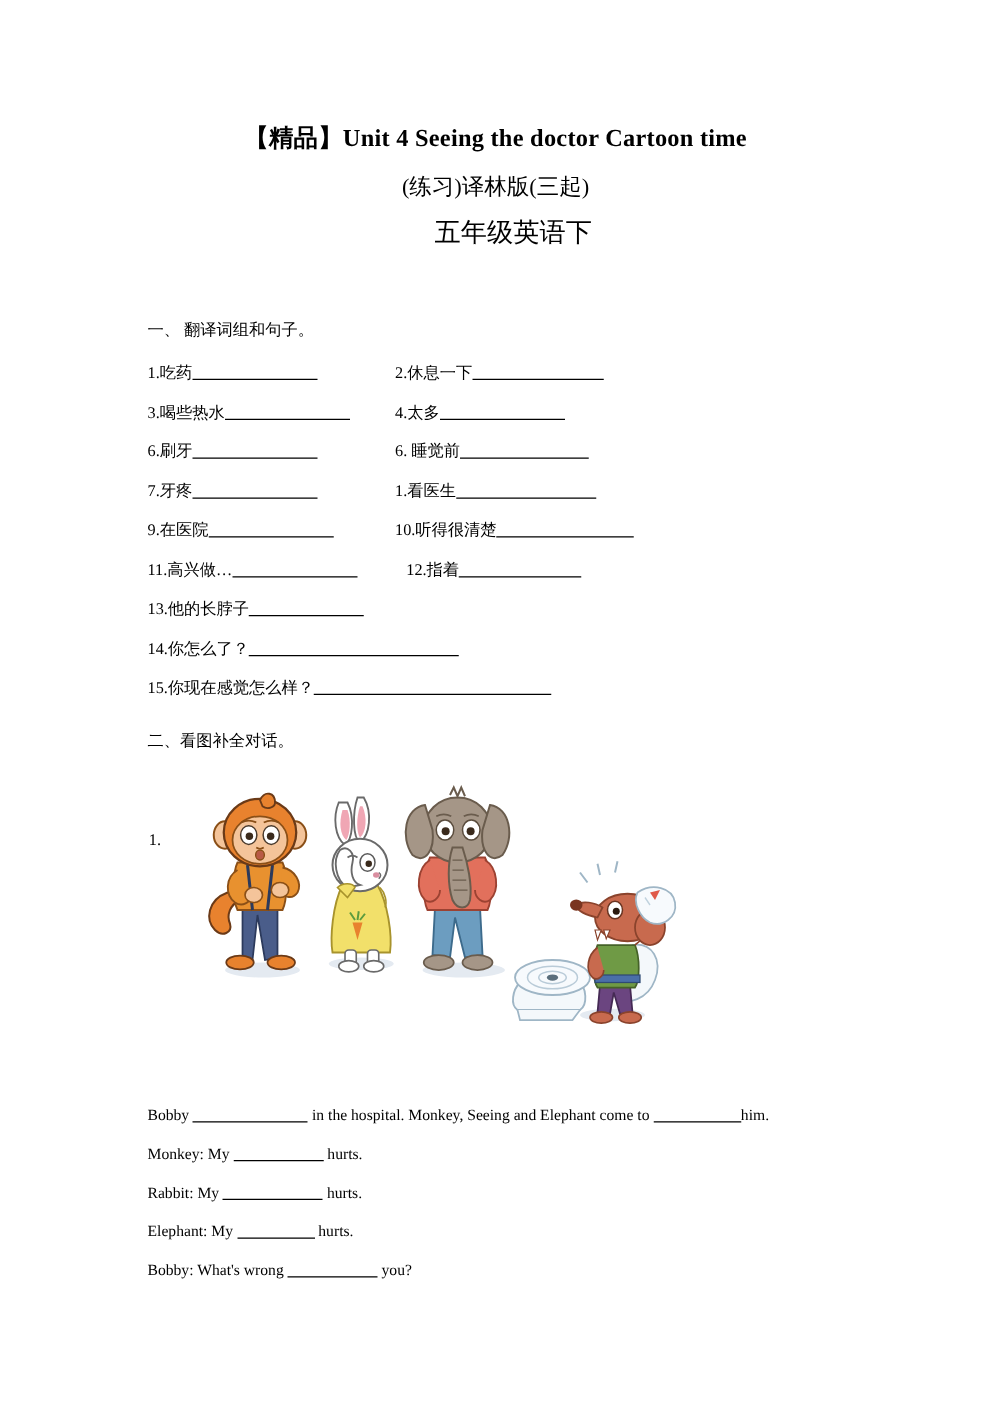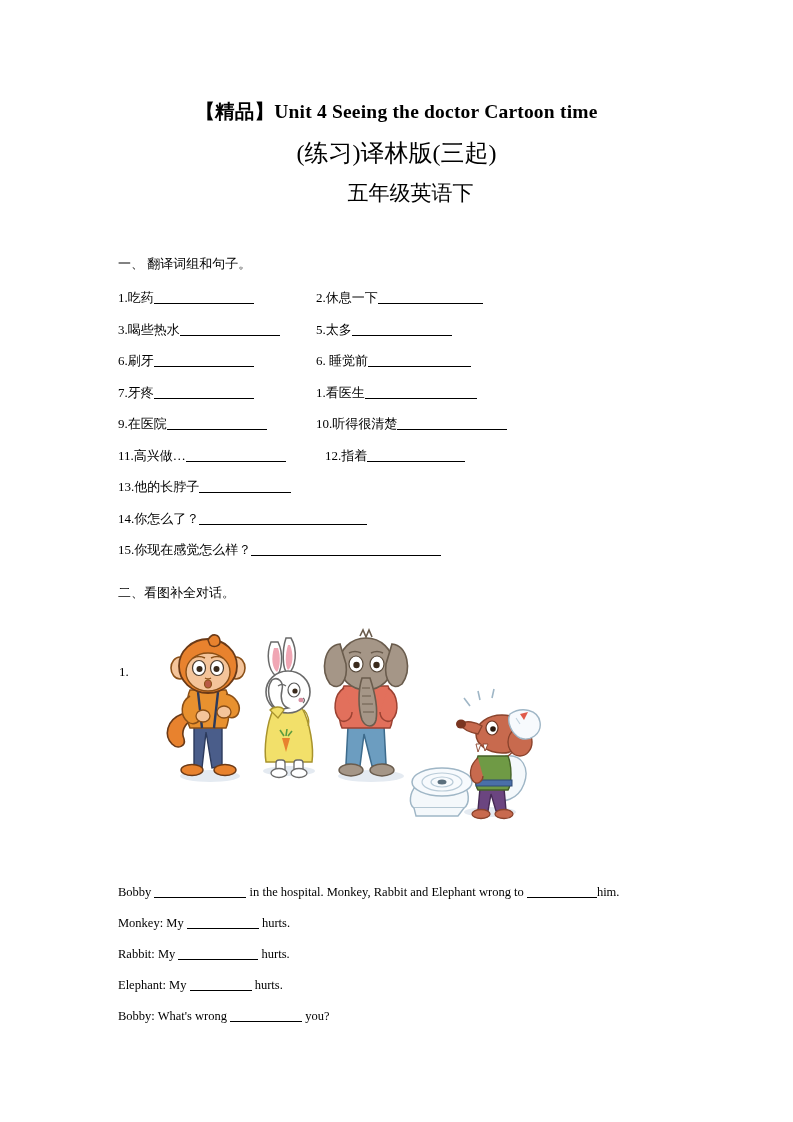--- a/index.html
+++ b/index.html
@@ -33,21 +33,21 @@
     text-align: center;
   }
   .title-line1 {
     font-size: 19.5px;
     font-weight: bold;
     letter-spacing: 0.2px;
     line-height: 1.25;
     white-space: nowrap;
   }
   .title-line2 {
-    font-size: 24px;
+    font-size: 18px;
     font-weight: normal;
     line-height: 1.25;
     margin-top: 14px;
   }
   .title-line3 {
     font-size: 21px;
     font-weight: normal;
     line-height: 1.25;
     margin-top: 12px;
     margin-left: 28px;
@@ -146,21 +146,21 @@
 
   <div class="sec1-heading">一、 翻译词组和句子。</div>
 
   <div class="qgrid" id="qgrid">
       <div class="qrow">
         <div class="qcell left"><span class="qlabel">1.吃药</span><span class="blank" style="width: 100px;"></span></div>
         <div class="qcell right"><span class="qlabel">2.休息一下</span><span class="blank" style="width: 105px;"></span></div>
       </div>
       <div class="qrow">
         <div class="qcell left"><span class="qlabel">3.喝些热水</span><span class="blank" style="width: 100px;"></span></div>
-        <div class="qcell right"><span class="qlabel">5.太多</span><span class="blank" style="width: 100px;"></span></div>
+        <div class="qcell right"><span class="qlabel">4.太多</span><span class="blank" style="width: 100px;"></span></div>
       </div>
       <div class="qrow">
         <div class="qcell left"><span class="qlabel">6.刷牙</span><span class="blank" style="width: 100px;"></span></div>
         <div class="qcell right"><span class="qlabel">6. 睡觉前</span><span class="blank" style="width: 103px;"></span></div>
       </div>
       <div class="qrow">
         <div class="qcell left"><span class="qlabel">7.牙疼</span><span class="blank" style="width: 100px;"></span></div>
         <div class="qcell right"><span class="qlabel">1.看医生</span><span class="blank" style="width: 112px;"></span></div>
       </div>
       <div class="qrow">
@@ -341,20 +341,20 @@
         <path d="M352 86 C364 78 380 82 382 94 C384 106 372 114 362 110 C354 106 348 94 352 86 Z" fill="#f7fafd" stroke="#9fb6c6" stroke-width="1.4"></path>
         <path d="M362 86 L366 92 L370 84" fill="#e05a4a"></path>
         <path d="M358 90 L362 96" stroke="#c0d2de" stroke-width="1.1"></path>
 
         <path d="M312 78 L306 70 M322 72 L320 63 M334 70 L336 61" stroke="#9fb6c6" stroke-width="1.6" fill="none"></path>
       </g>
     </svg>
   </div>
 
   <div class="dialogue" id="dialogue">
-      <div class="dline"><span>Bobby</span> <span class="blank" style="width: 92px;"></span> <span>in the hospital. Monkey, Rabbit and Elephant wrong to</span> <span class="blank" style="width: 70px;"></span><span>him.</span></div>
+      <div class="dline"><span>Bobby</span> <span class="blank" style="width: 92px;"></span> <span>in the hospital. Monkey, Seeing and Elephant come to</span> <span class="blank" style="width: 70px;"></span><span>him.</span></div>
       <div class="dline"><span>Monkey: My</span> <span class="blank" style="width: 72px;"></span> <span>hurts.</span></div>
       <div class="dline"><span>Rabbit: My</span> <span class="blank" style="width: 80px;"></span> <span>hurts.</span></div>
       <div class="dline"><span>Elephant: My</span> <span class="blank" style="width: 62px;"></span> <span>hurts.</span></div>
       <div class="dline"><span>Bobby: What's wrong</span> <span class="blank" style="width: 72px;"></span> <span>you?</span></div>
     </div>
 
 </div>
 
 </body></html>

